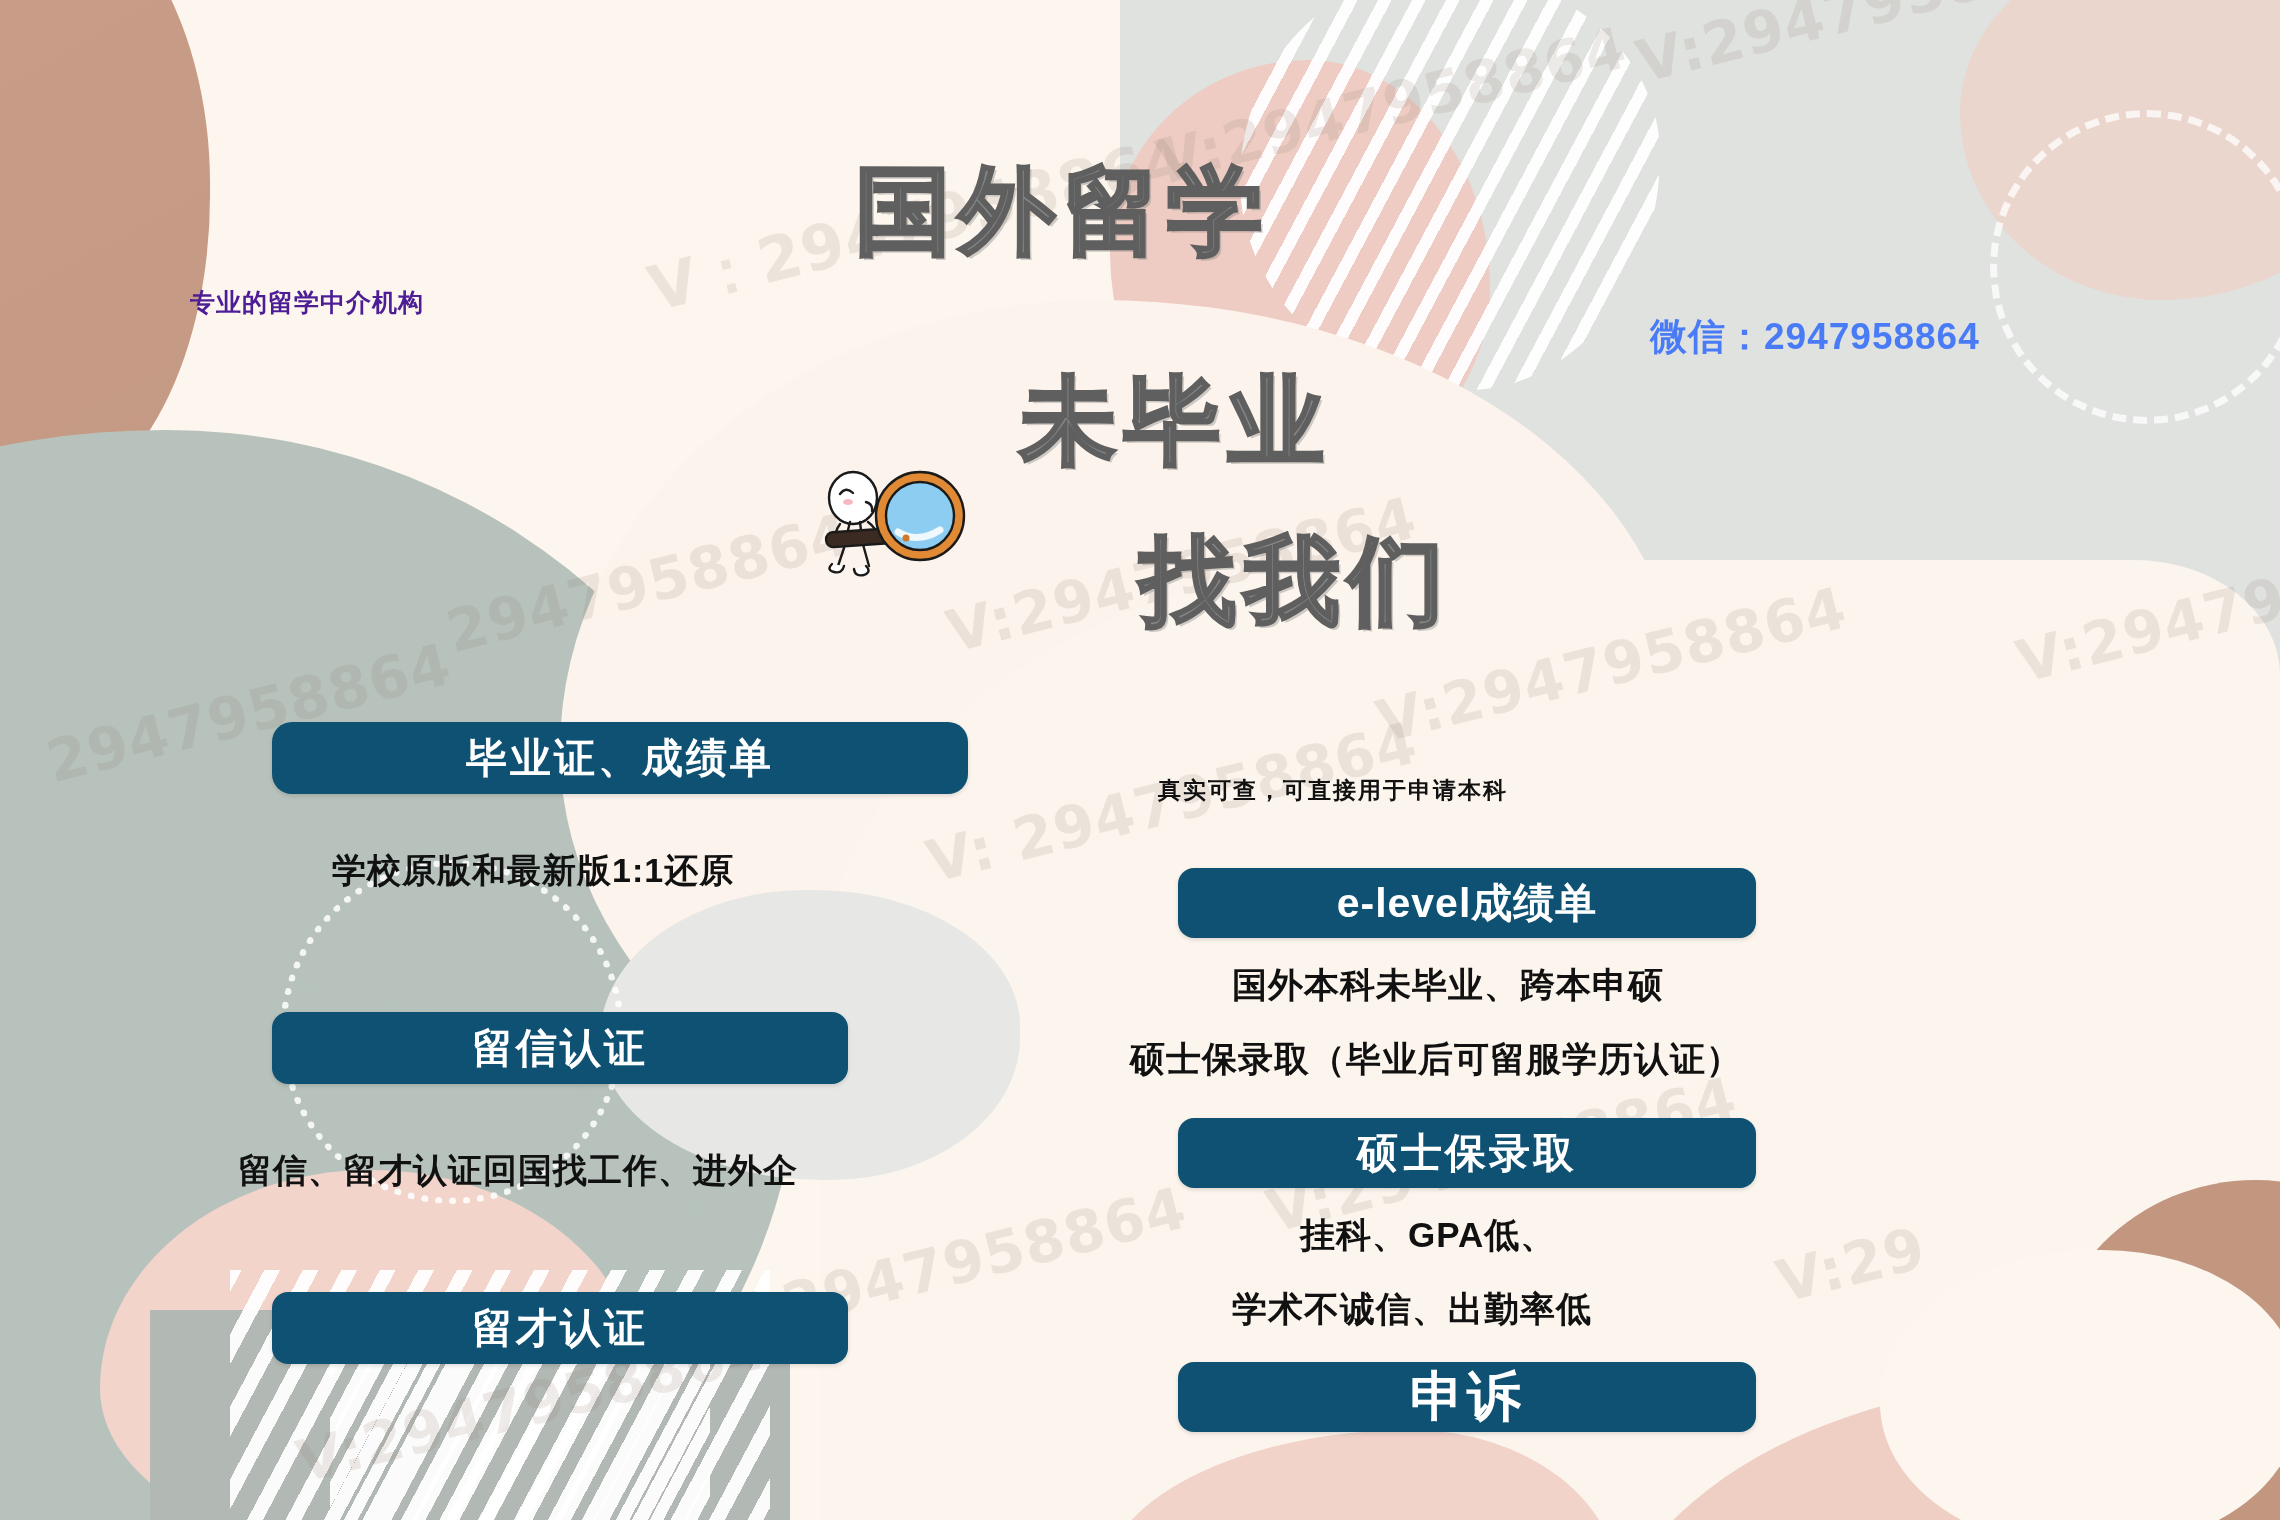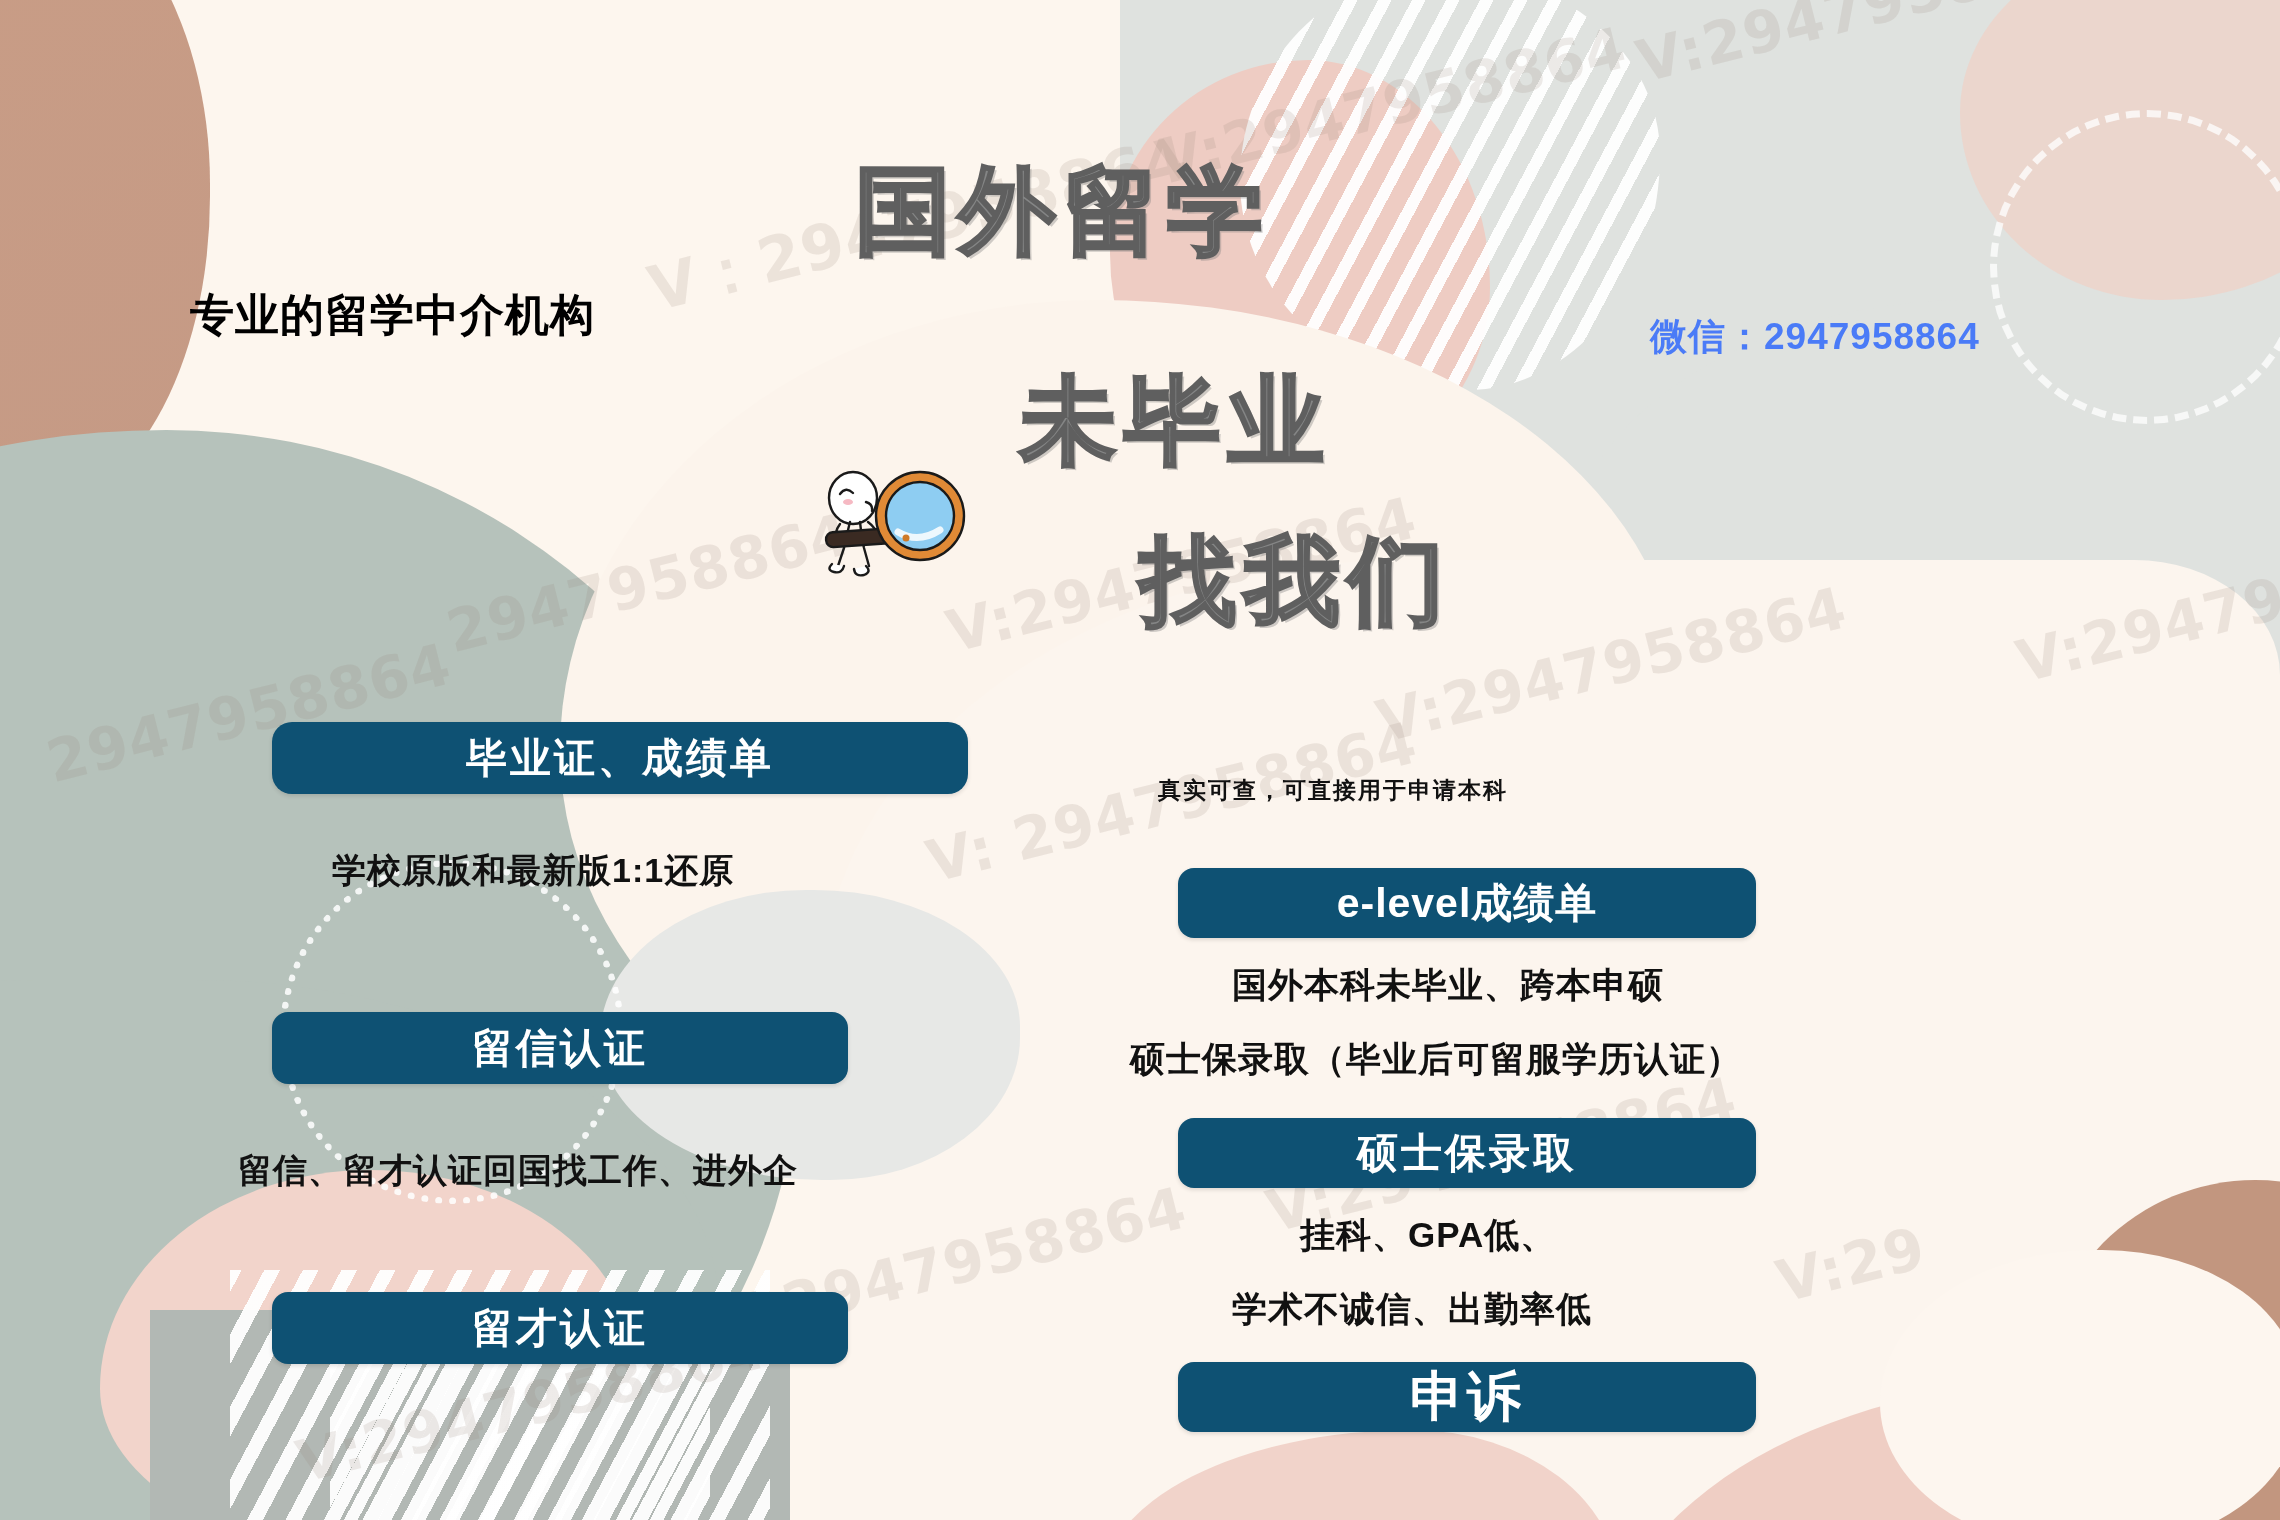--- a/index.html
+++ b/index.html
@@ -122,21 +122,21 @@
     transform-origin:left top;
     pointer-events:none;
     font-family:"DejaVu Sans",sans-serif;
   }
 
   
   .content{position:absolute;inset:0;}
 
   .agency-tag{
     position:absolute;left:190px;top:286px;
-    font-size:44px;font-weight:700;color:#000000;
+    font-size:25px;font-weight:700;color:#4c1d95;
     letter-spacing:1px;
   }
   .wechat{
     position:absolute;left:1650px;top:312px;
     font-size:37px;font-weight:700;color:#4a7bf7;
     letter-spacing:1px;white-space:nowrap;
   }
 
   .headline{position:absolute;left:0;top:0;width:2280px;height:640px;}
   .hl{

